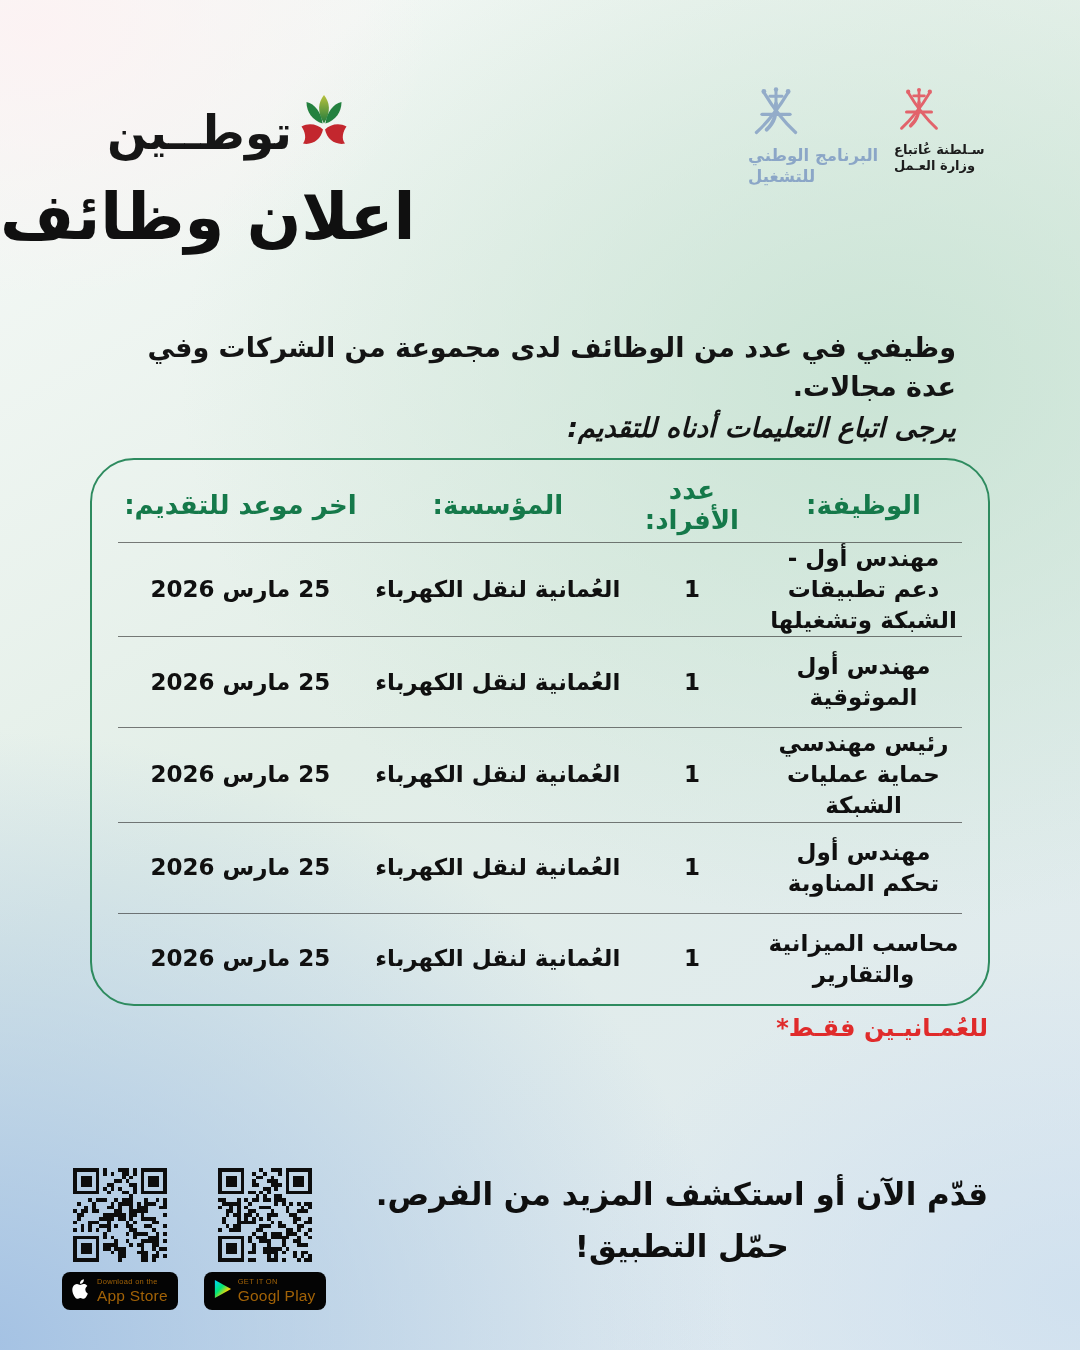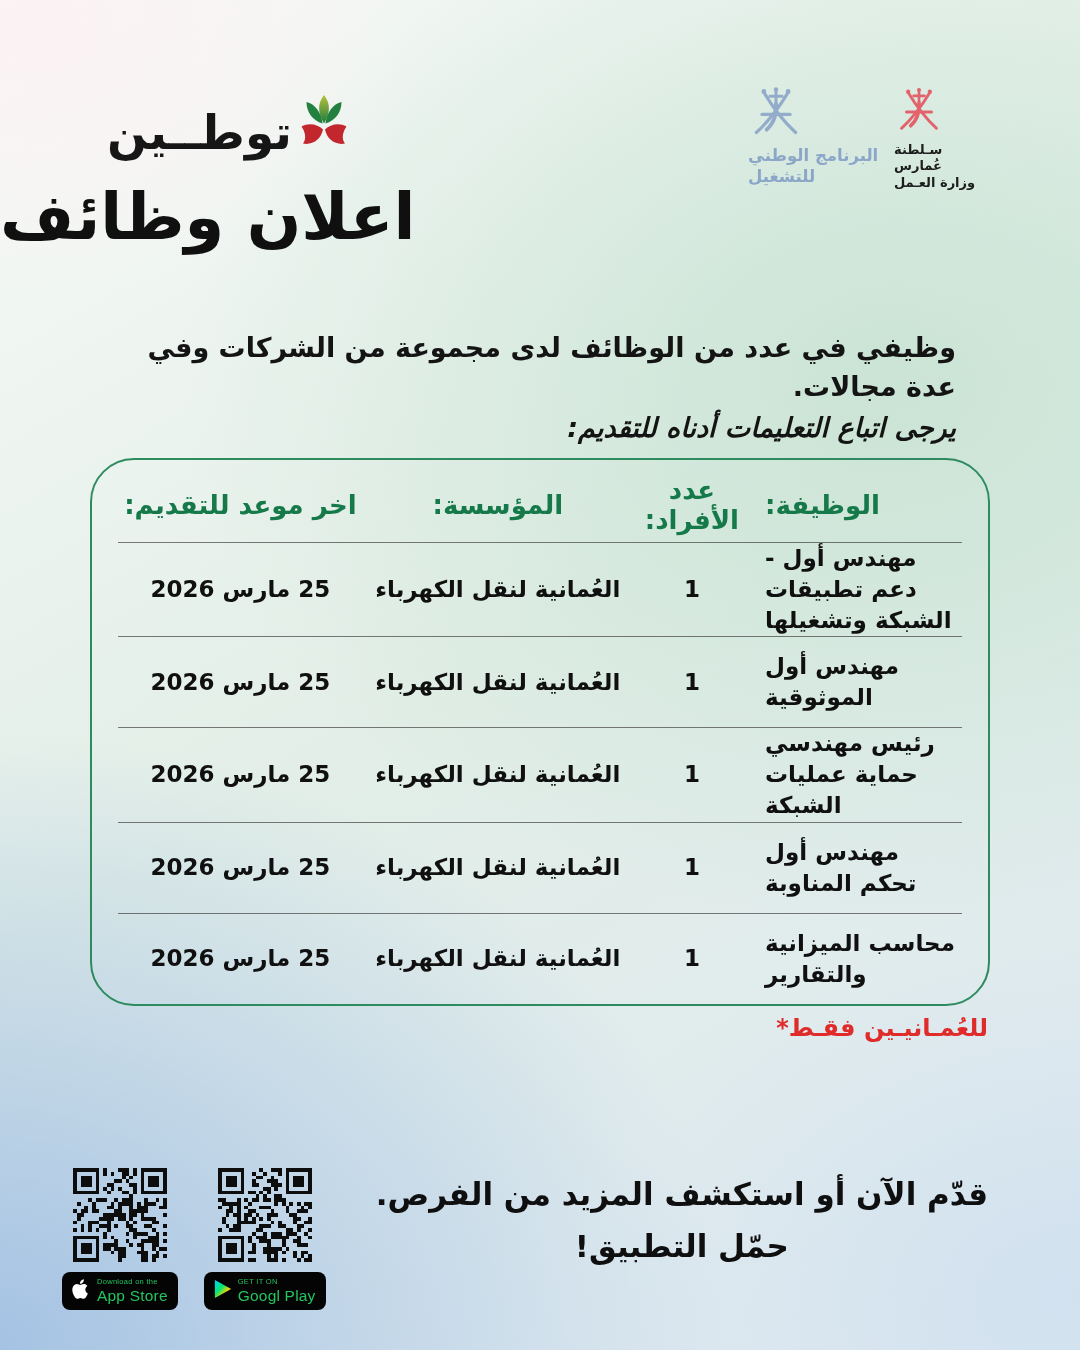--- a/index.html
+++ b/index.html
@@ -33,35 +33,35 @@
   .jobs-table{position:absolute;top:458px;left:90px;width:900px;height:548px;
       box-sizing:border-box;border:2.5px solid #2e8b5f;border-radius:44px;
       padding:0 26px;display:flex;flex-direction:column;}
   .t-row{display:grid;grid-template-columns:25% 14% 32% 29%;direction:rtl;
       align-items:center;border-bottom:1.3px solid rgba(45,45,45,.62);}
   .t-row.head{height:74px;flex:none;padding-top:8px;}
   .t-row.data{flex:1;}
   .t-row:last-child{border-bottom:none;}
   .hcell{color:#15794a;font-size:26px;font-weight:700;}
   .cell{color:#101010;font-size:23px;font-weight:700;line-height:1.35;}
-  .c-job{text-align:left;padding-left:14px;}
+  .c-job{text-align:center;padding-left:14px;}
   .c-count,.c-org,.c-date{text-align:center;}
   
   .note{position:absolute;top:1014px;right:92px;direction:rtl;
         color:#e02b2b;font-size:24px;font-weight:800;letter-spacing:1px;}
   
   .cta{position:absolute;top:1176px;right:92px;direction:rtl;text-align:center;color:#0f0f0f;}
   .cta .l1{font-size:31px;font-weight:600;margin-bottom:16px;}
   .cta .l2{font-size:31px;font-weight:800;}
   .stores{position:absolute;left:62px;top:1168px;display:flex;gap:26px;}
   .store-col{display:flex;flex-direction:column;align-items:center;}
   .qr{width:94px;height:94px;}
   .badge{margin-top:10px;height:38px;min-width:100px;padding:0 10px;background:#040404;
          border-radius:8px;display:flex;align-items:center;justify-content:center;gap:6px;
-         color:#22c55e;font-family:"Liberation Sans",sans-serif;box-sizing:border-box;}
+         color:#a16207;font-family:"Liberation Sans",sans-serif;box-sizing:border-box;}
   .badge .bt{display:flex;flex-direction:column;line-height:1.1;text-align:left;}
   .badge .tag{font-size:7.5px;letter-spacing:.3px;}
   .badge .store{font-size:15.5px;font-weight:500;letter-spacing:.2px;text-align:center;}
 </style>
 </head>
 <body>
 
 <div class="page">
 
   <div class="brand">
@@ -111,21 +111,21 @@
           <circle cx="43" cy="8" r="2.6" fill="#e2636b" stroke="none"></circle>
           <circle cx="17" cy="8" r="2.6" fill="#e2636b" stroke="none"></circle>
           <circle cx="30" cy="6" r="2.4" fill="#e2636b" stroke="none"></circle>
           <path d="M30 8 V21" stroke-width="3.2"></path>
           <path d="M23.5 13 H36.5" stroke-width="3.2"></path>
           <path d="M30 21 C30 33 29 40 20 49" stroke-width="4.2"></path>
           <path d="M15 32.5 H45" stroke-width="3.6"></path>
         </svg>
       </span>
       <div class="txt" dir="rtl">
-        <div>سـلطنة عُمارس</div>
+        <div>سـلطنة عُاتباع</div>
         <div>وزارة العـمل</div>
       </div>
     </div>
   </div>
 
   <div class="title">اعلان وظائف</div>
 
   <div class="intro">
     <div>وظيفي في عدد من الوظائف لدى مجموعة من الشركات وفي عدة مجالات.</div>
     <div class="l3">يرجى اتباع التعليمات أدناه للتقديم:</div>

